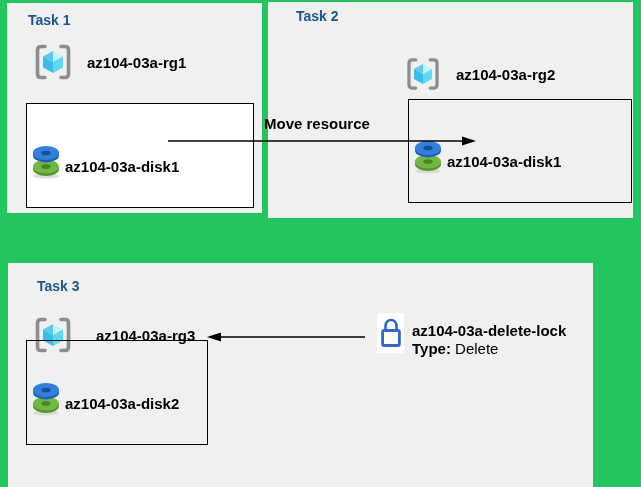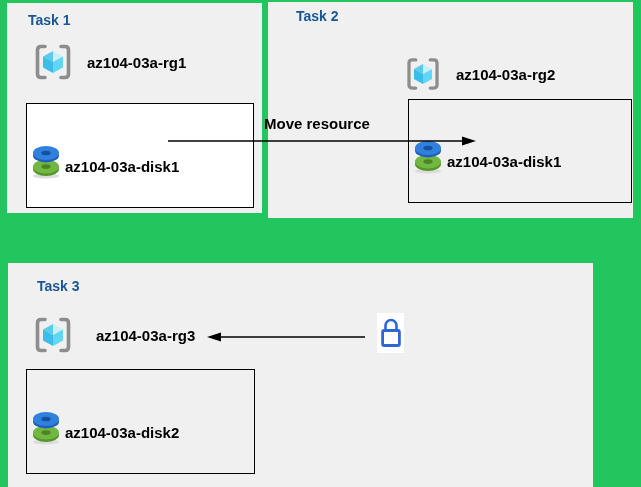--- a/index.html
+++ b/index.html
@@ -108,21 +108,21 @@
         <path d="M29 5.5 H33 Q36.5 5.5 36.5 9 V33 Q36.5 36.5 33 36.5 H29" fill="none" stroke="#8D8D8D" stroke-width="3.6" stroke-linecap="round"></path>
         <polygon points="21,10 11,15.5 21,21" fill="#58CBEE"></polygon>
         <polygon points="21,10 31,15.5 21,21" fill="#C6F1FB"></polygon>
         <polygon points="11,15.5 21,21 21,32 11,26.5" fill="#3ABDE9"></polygon>
         <polygon points="31,15.5 21,21 21,32 31,26.5" fill="#5FD7F5"></polygon>
       </svg>
     </span>
     <span class="rg-label">az104-03a-rg3</span>
   </div>
 
-  <div class="res-box" style="left:26px;top:369px;width:229px;height:105px;">
+  <div class="res-box" style="left:26px;top:340px;width:182px;height:105px;">
     <span>
       <svg width="38" height="38" viewBox="0 0 38 38">
         <ellipse cx="19" cy="34" rx="13" ry="2.6" fill="#DCDCDC"></ellipse>
         <ellipse cx="19" cy="27" rx="13" ry="7" fill="#55962B"></ellipse>
         <ellipse cx="19" cy="24.6" rx="13" ry="7" fill="#72B742"></ellipse>
         <ellipse cx="19" cy="24.6" rx="4.6" ry="2.3" fill="#4A8524"></ellipse>
         <ellipse cx="19" cy="13.4" rx="13" ry="7" fill="#1E60BD"></ellipse>
         <ellipse cx="19" cy="11" rx="13" ry="7" fill="#3180DE"></ellipse>
         <ellipse cx="19" cy="11" rx="4.6" ry="2.3" fill="#15509F"></ellipse>
       </svg>
@@ -136,14 +136,18 @@
       <line x1="14" y1="7" x2="159" y2="7" stroke="#000" stroke-width="1.7"></line>
     </svg>
   </div>
 
   <div class="lock-badge">
     <svg width="22" height="32" viewBox="0 0 22 32">
       <path d="M5.5 14 V8.5 a5.5 5.5 0 0 1 11 0 V14" fill="none" stroke="#2E66D8" stroke-width="2.6"></path>
       <rect x="2.6" y="13.5" width="16.8" height="15" rx="1.5" fill="#FFFFFF" stroke="#2E66D8" stroke-width="2.8"></rect>
     </svg>
   </div>
+  <div class="lock-text">
+    <div class="lock-name">az104-03a-delete-lock</div>
+    <div><span class="lock-type-label">Type:</span><span>&nbsp;</span><span>Delete</span></div>
+  </div>
 
 </div>
 
 </body></html>

